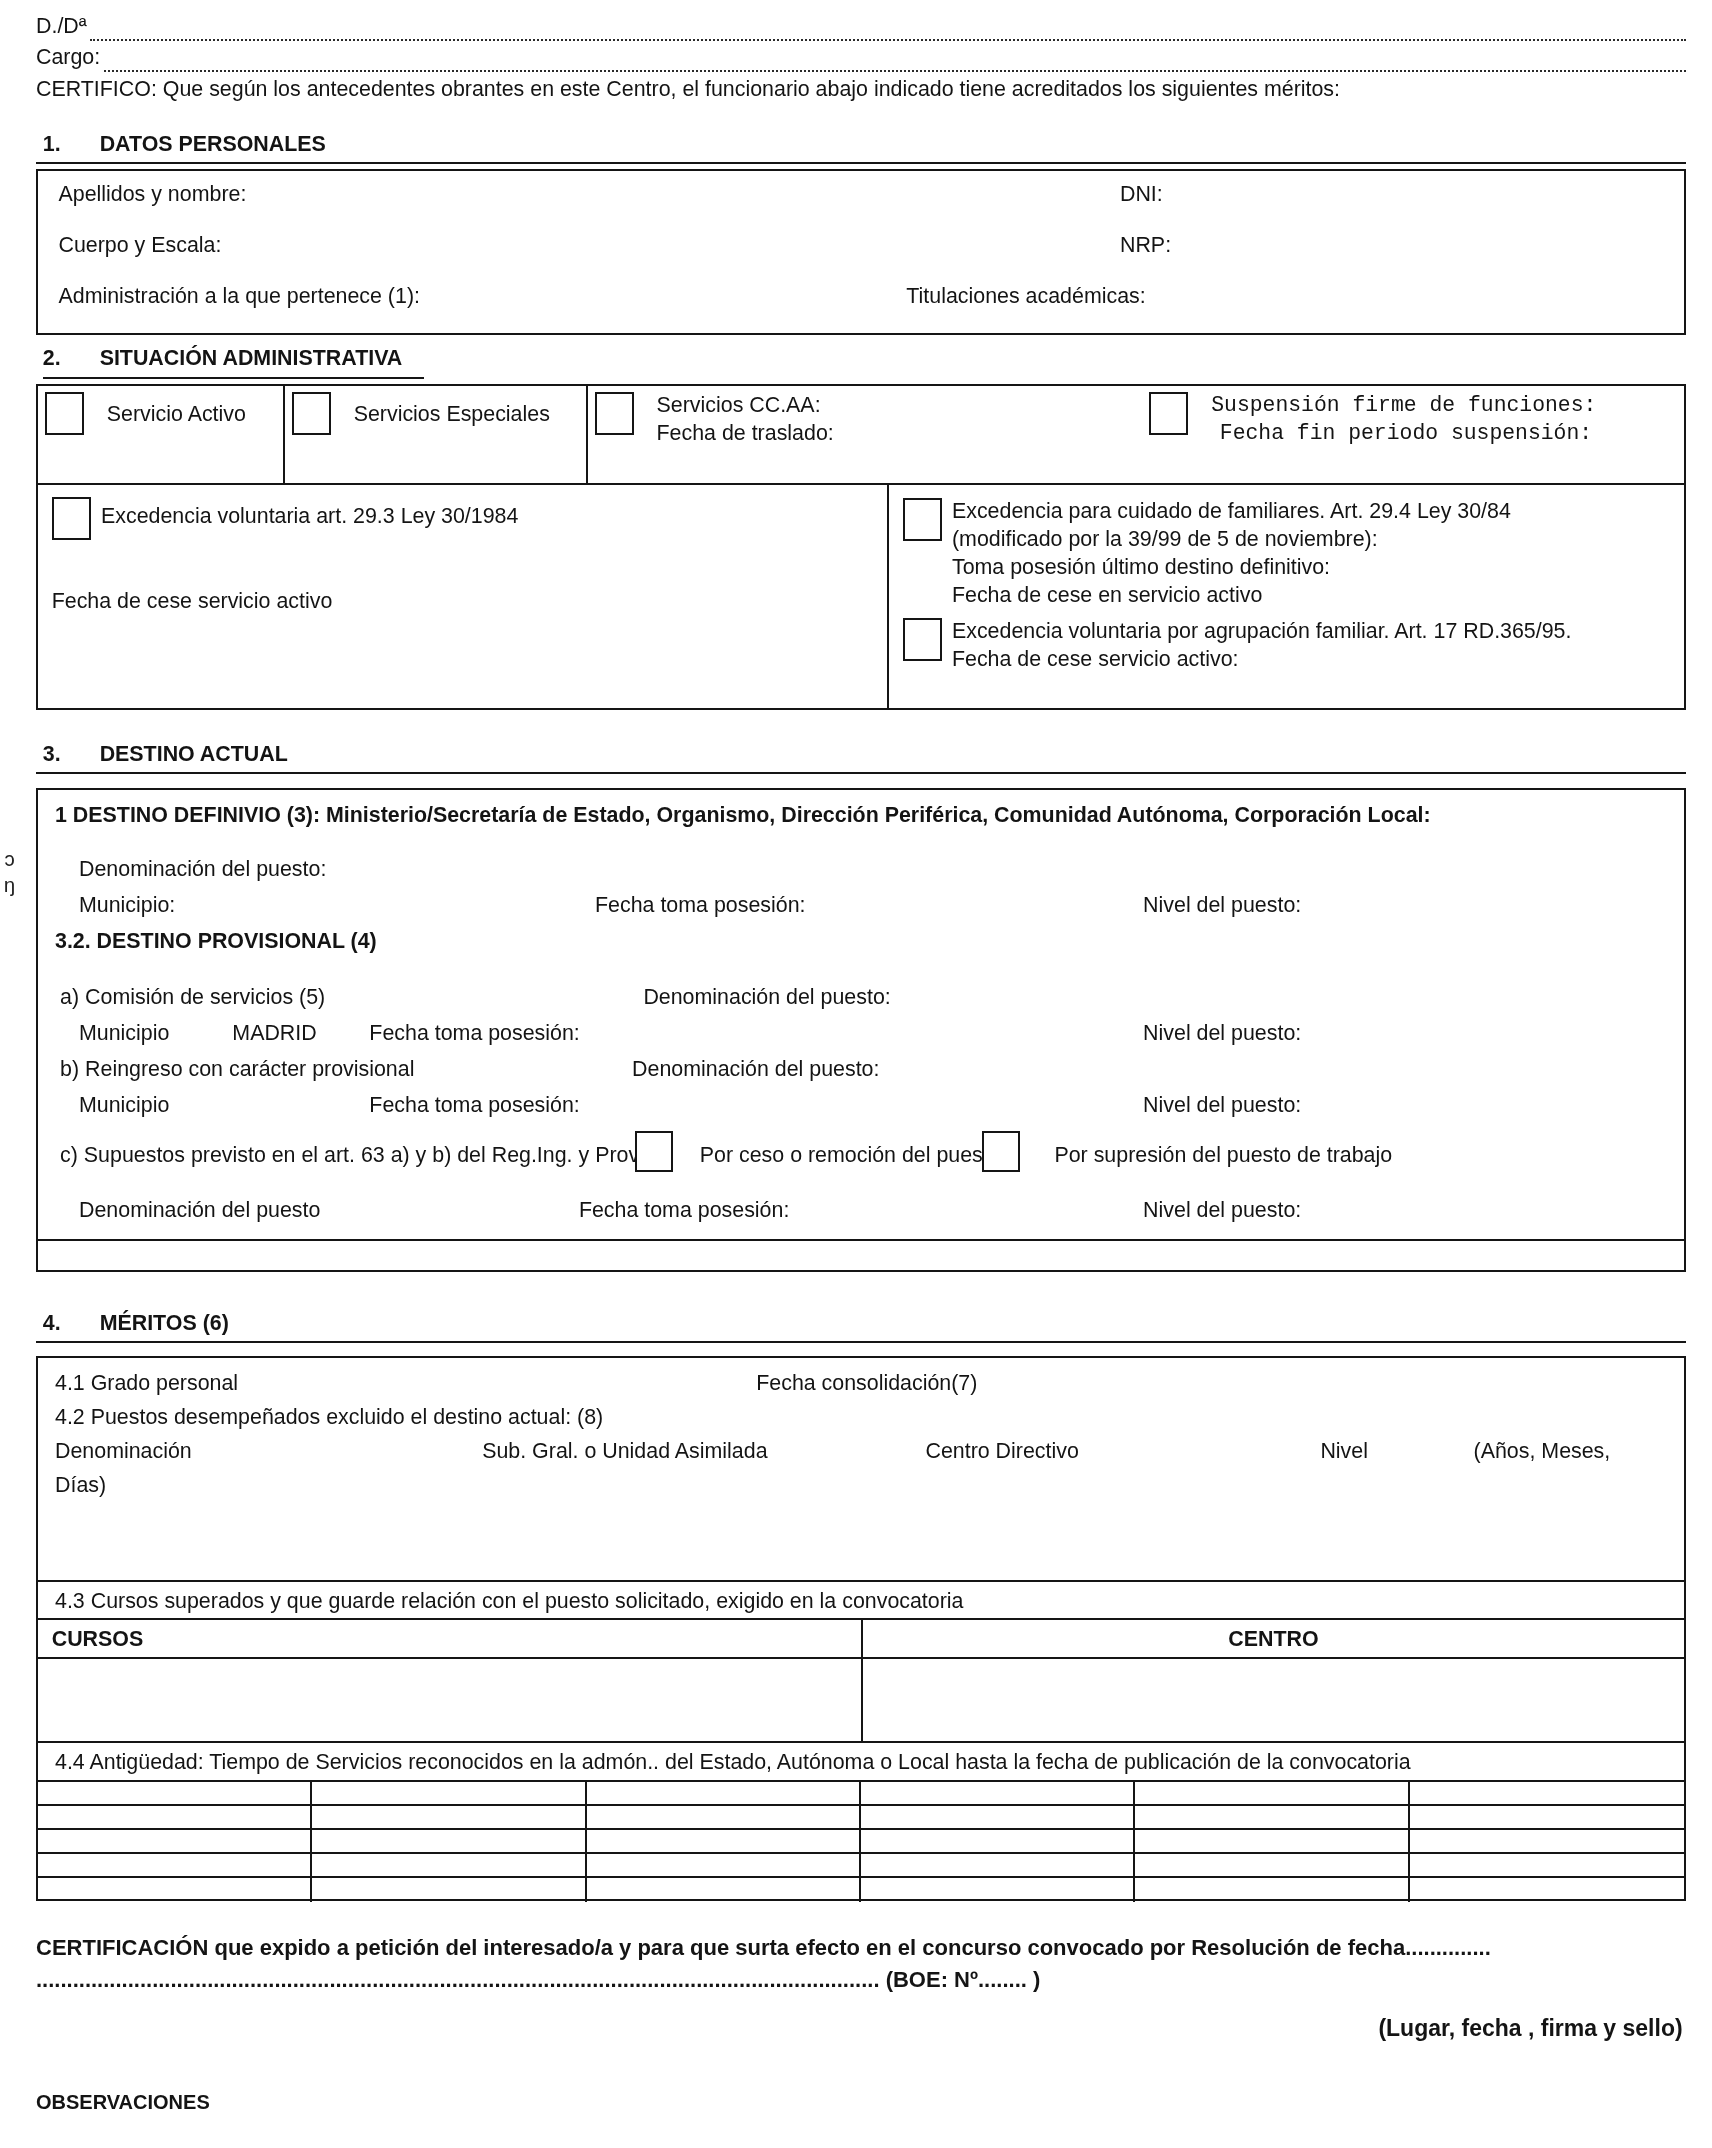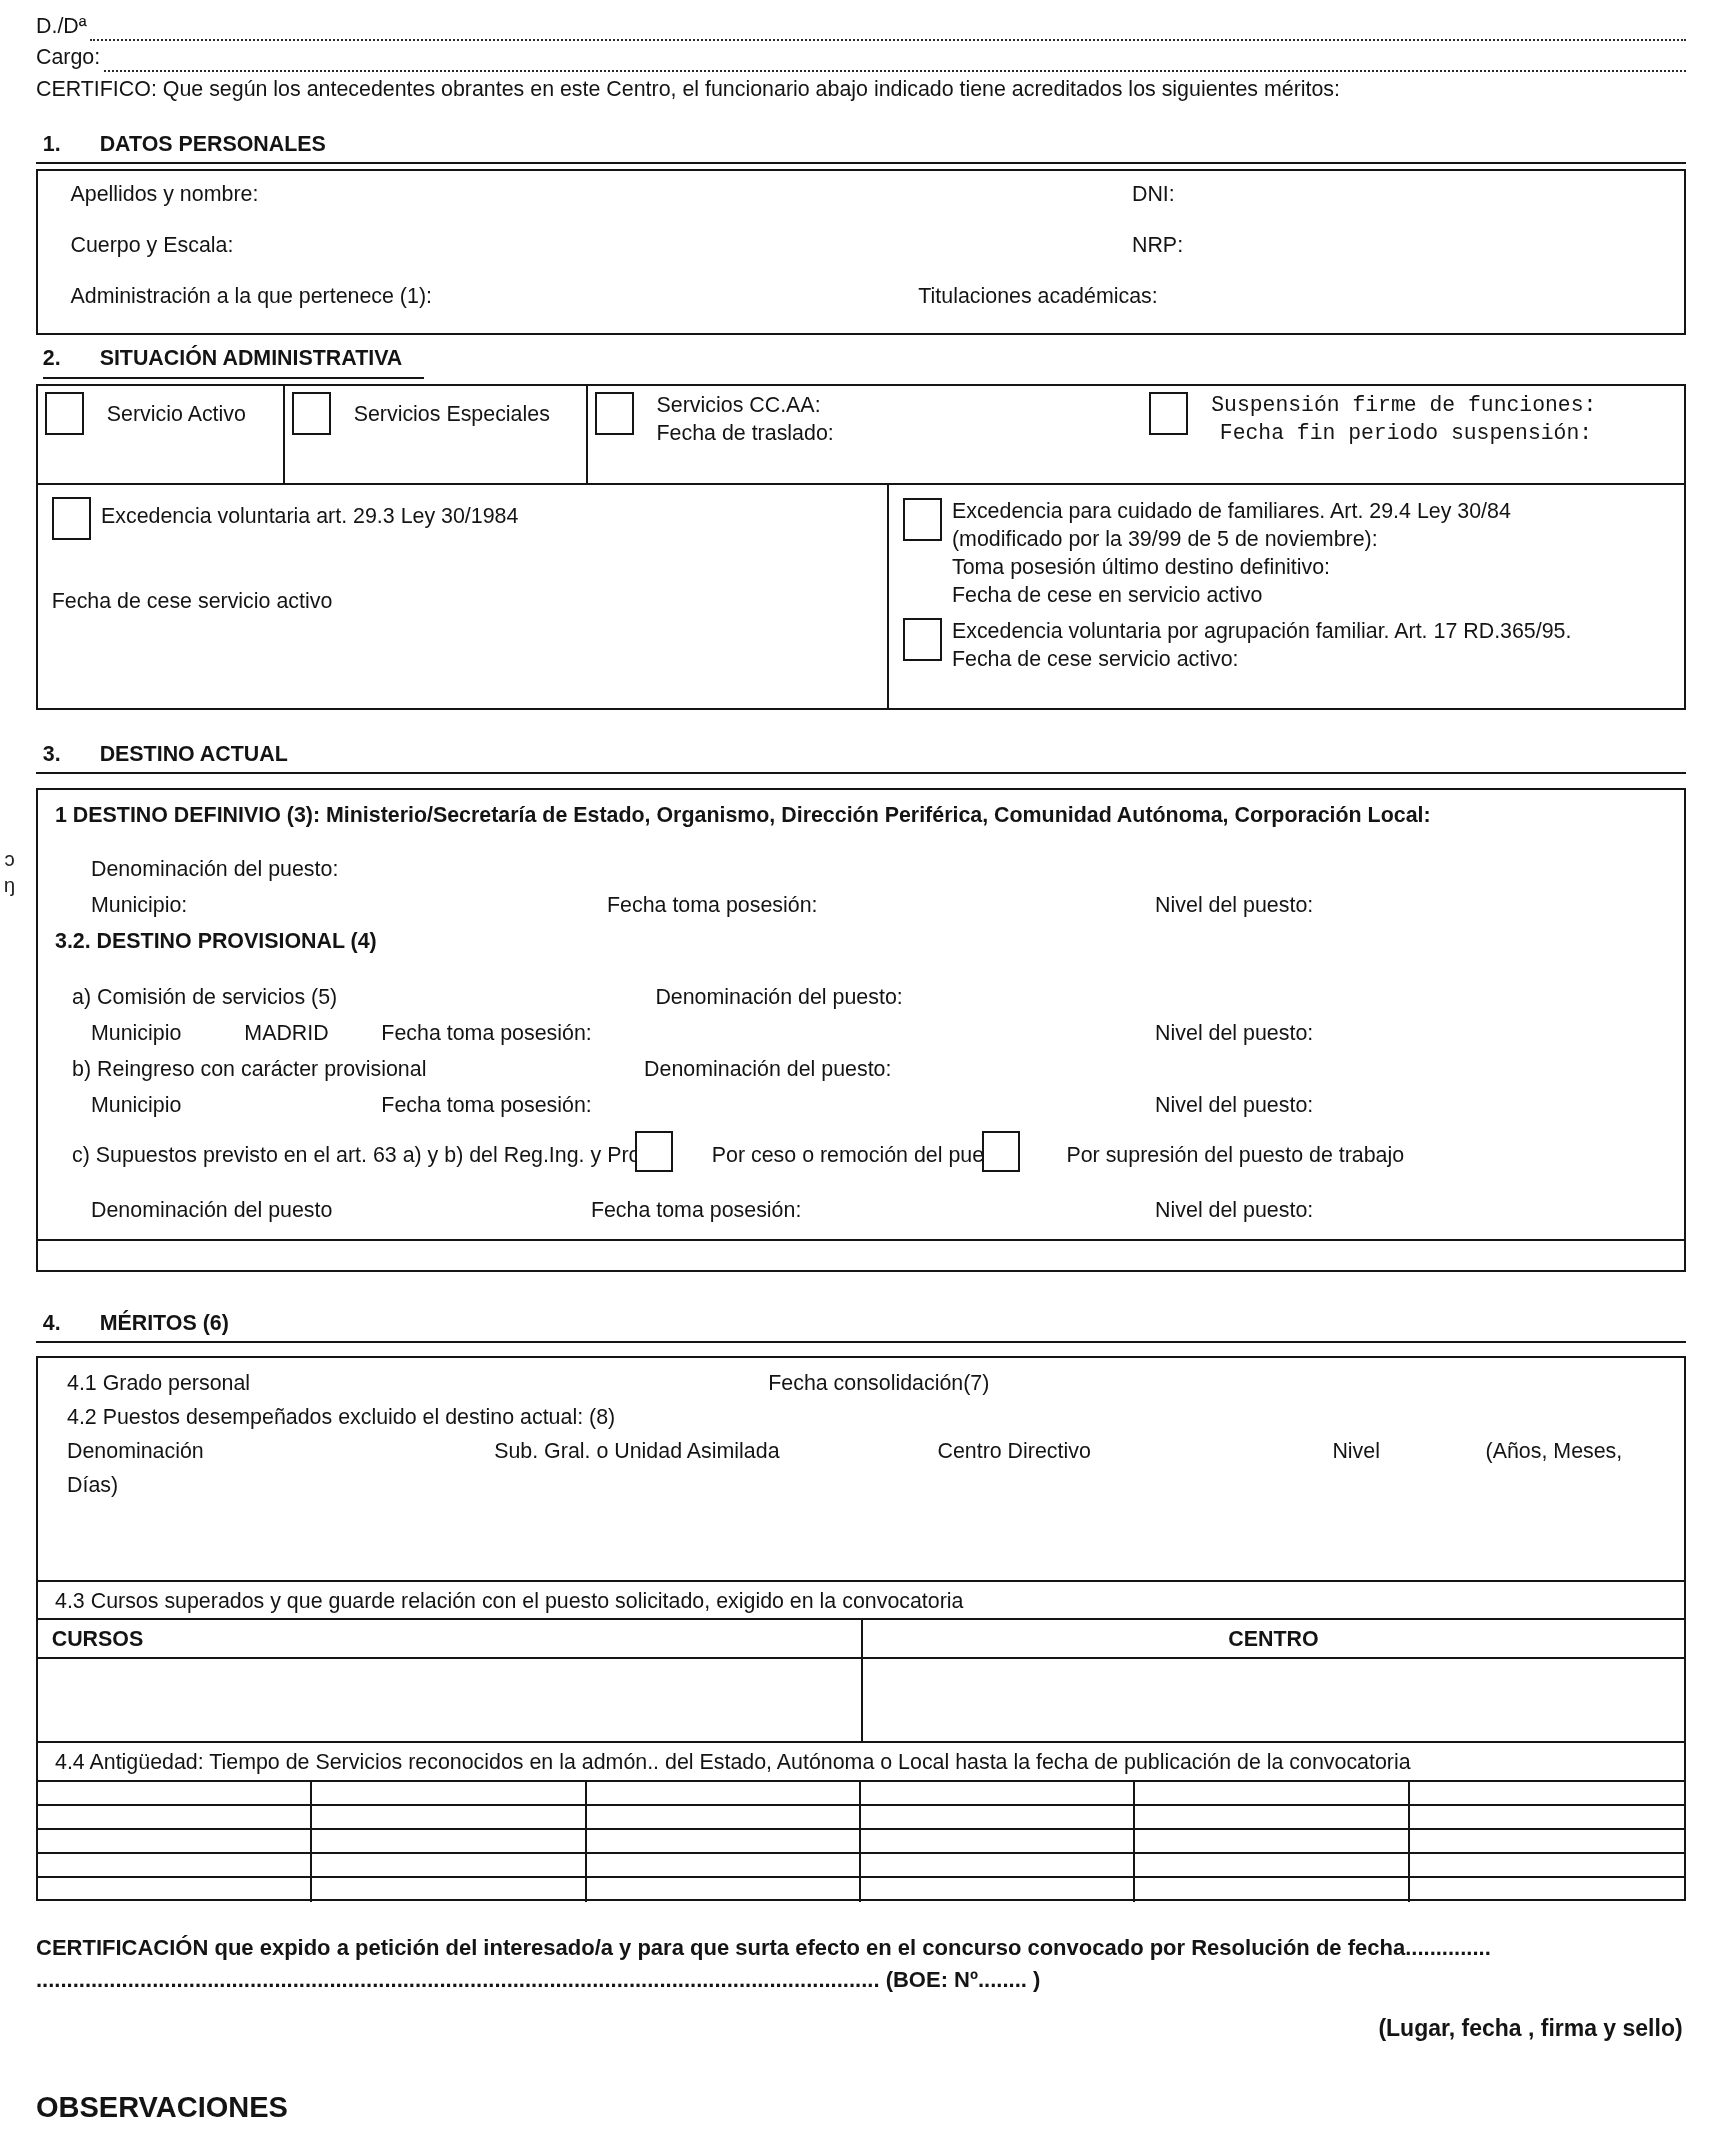--- a/index.html
+++ b/index.html
@@ -19,21 +19,21 @@
 
   
   .sec-head { display:flex; gap:39px; font-weight:700; border-bottom:2.6px solid #151515; padding:0 0 3.4px 6.8px; }
   .sec-head.no-rule { border-bottom:none; padding-bottom:0; }
   .sec-head.no-rule .underwrap { display:flex; gap:39px; border-bottom:2.6px solid #151515; padding:0 22px 3.4px 0; }
 
   .box { border:2.6px solid #151515; margin-top:5.1px; background:#fff; }
 
   
   .r { position:relative; height:36px; }
-  .p { position:absolute; top:0; white-space:nowrap;margin-left:12px; }
+  .p { position:absolute; top:0; white-space:nowrap; }
   .bold { font-weight:700; }
 
   .cb { display:inline-block; width:39px; height:43px; border:2.6px solid #151515; background:#fff; flex:0 0 auto; }
   .cbrow { display:flex; gap:10.3px; align-items:flex-start; }
 
   
   .box1 { height:166px; padding:10.3px 13.7px 0 13.7px; }
   .box1 .r { height:51px; }
 
   
@@ -71,21 +71,21 @@
   .row44 { border-top:2.6px solid #151515; padding:6px 17px; height:39px; }
   .grid44 { display:grid; grid-template-columns:repeat(6,1fr); border-top:2.6px solid #151515; }
   .gcell { height:24px; border-right:2.6px solid #151515; border-bottom:2.6px solid #151515; }
   .gcell:nth-child(6n) { border-right:none; }
   .gcell:nth-child(n+25) { border-bottom:none; }
 
   
   .cert { margin-top:33px; font-weight:700; font-size:22px; }
   .cert .l2 { margin-top:3.4px; }
   .lugar { margin-top:19px; text-align:right; font-weight:700; font-size:23px; padding-right:3.4px; }
-  .obs { margin-top:45px; font-weight:700; font-size:29px; }
+  .obs { margin-top:45px; font-weight:700; font-size:20px; }
 
   .margin-art { position:absolute; left:0px; top:846px; width:19px; font-size:20.5px; color:#222; line-height:26px; text-align:center; }
 </style>
 </head>
 <body>
 
 <div class="page">
 
   <div class="margin-art">
     <div>ɔ</div>

